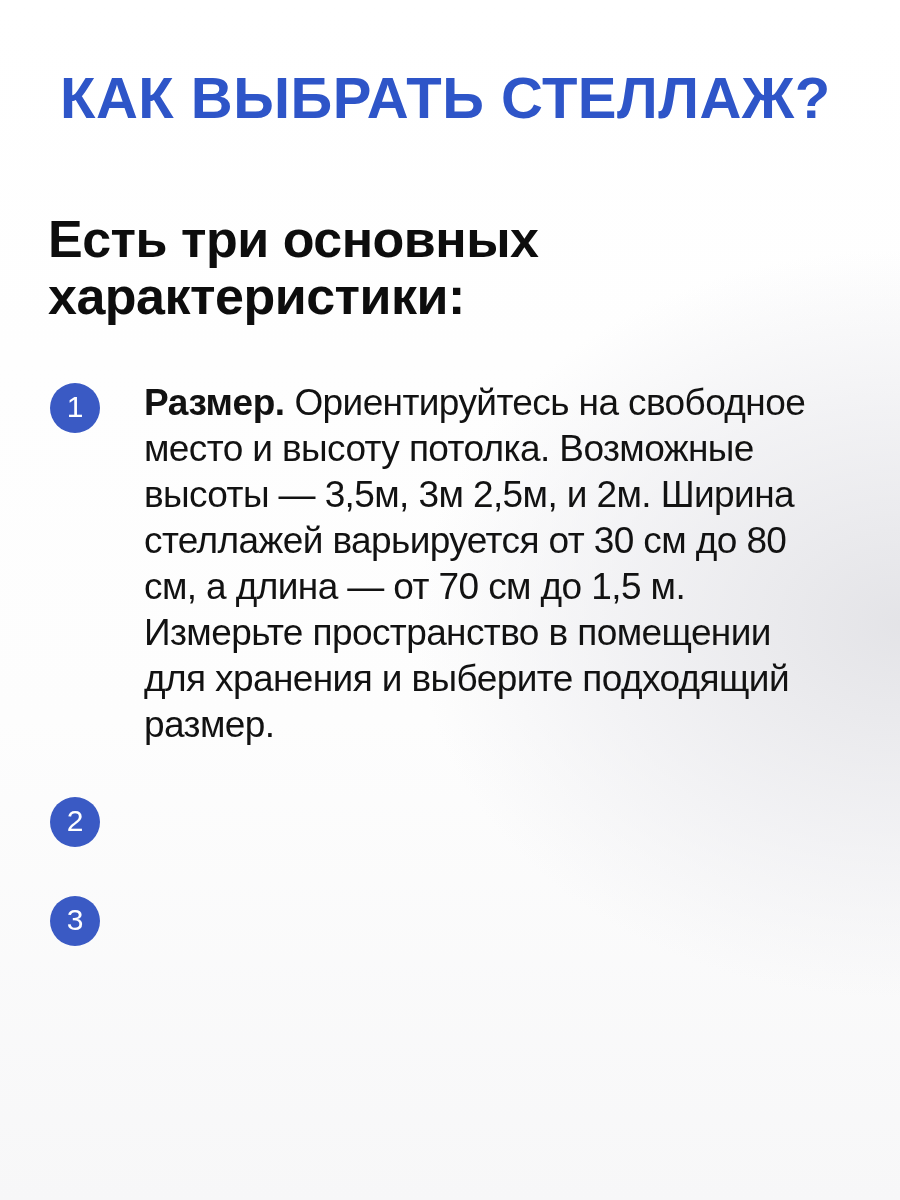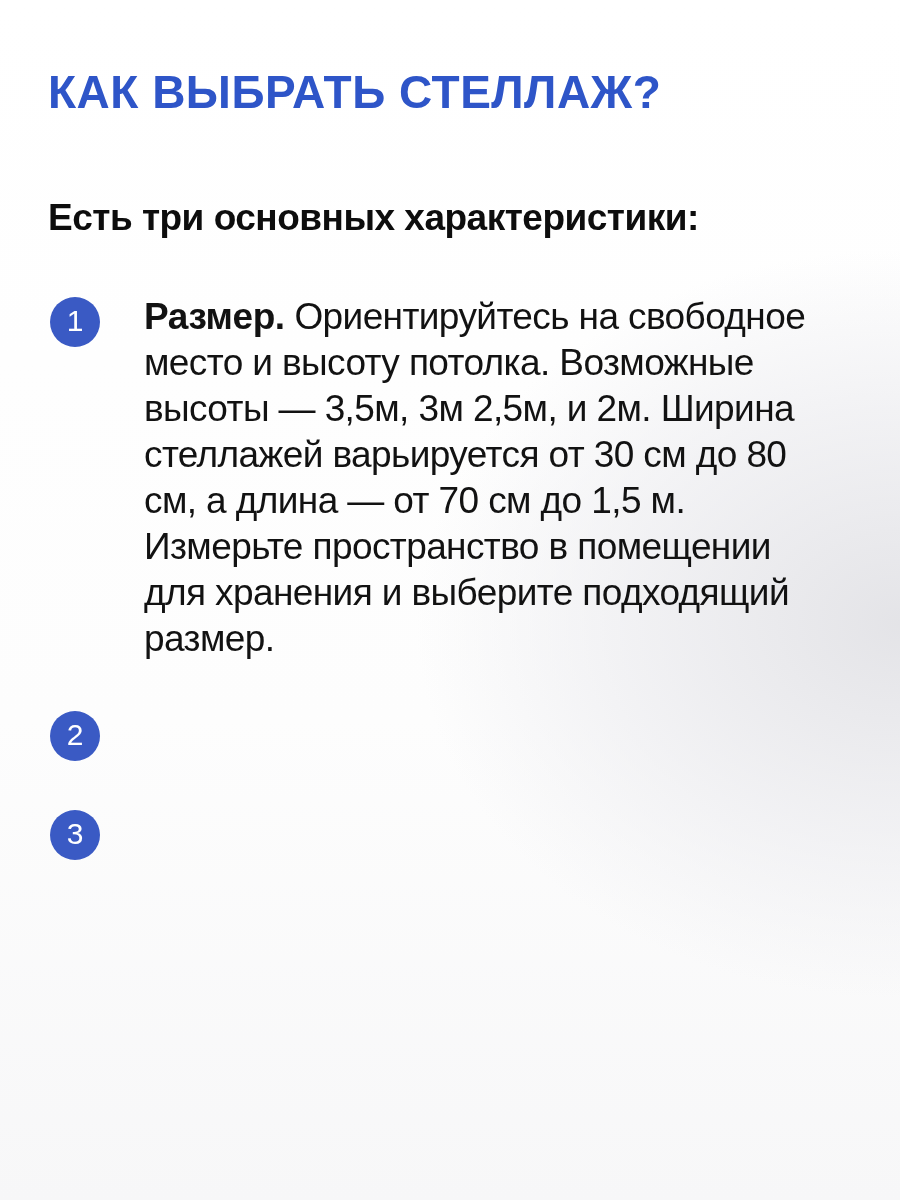--- a/index.html
+++ b/index.html
@@ -16,31 +16,31 @@
     color: var(--text-black, #141414);
     background:
       radial-gradient(ellipse 620px 480px at 100% 52%,
         rgba(225,225,229,0.9) 0%,
         rgba(238,238,241,0.75) 45%,
         rgba(255,255,255,0) 78%),
       linear-gradient(180deg, #ffffff 0%, #fdfdfd 60%, #f7f7f8 100%);
     overflow: hidden;
   }
   .title {
-    margin: 0 0 0 0;
-    font-size: 46px;
+    margin: 0 0 0 12px;
+    font-size: 58px;
     line-height: 1.05;
     font-weight: 700;
     letter-spacing: 0.5px;
     color: var(--heading-blue, #2e55c8);
     text-transform: uppercase;
   }
   .subtitle {
     margin: 82px 0 0 0;
-    font-size: 37px;
+    font-size: 52px;
     line-height: 1.1;
     font-weight: 700;
     letter-spacing: -0.5px;
     color: #0d0d0d;
   }
   .items {
     margin-top: 55px;
   }
   .item {
     display: flex;

